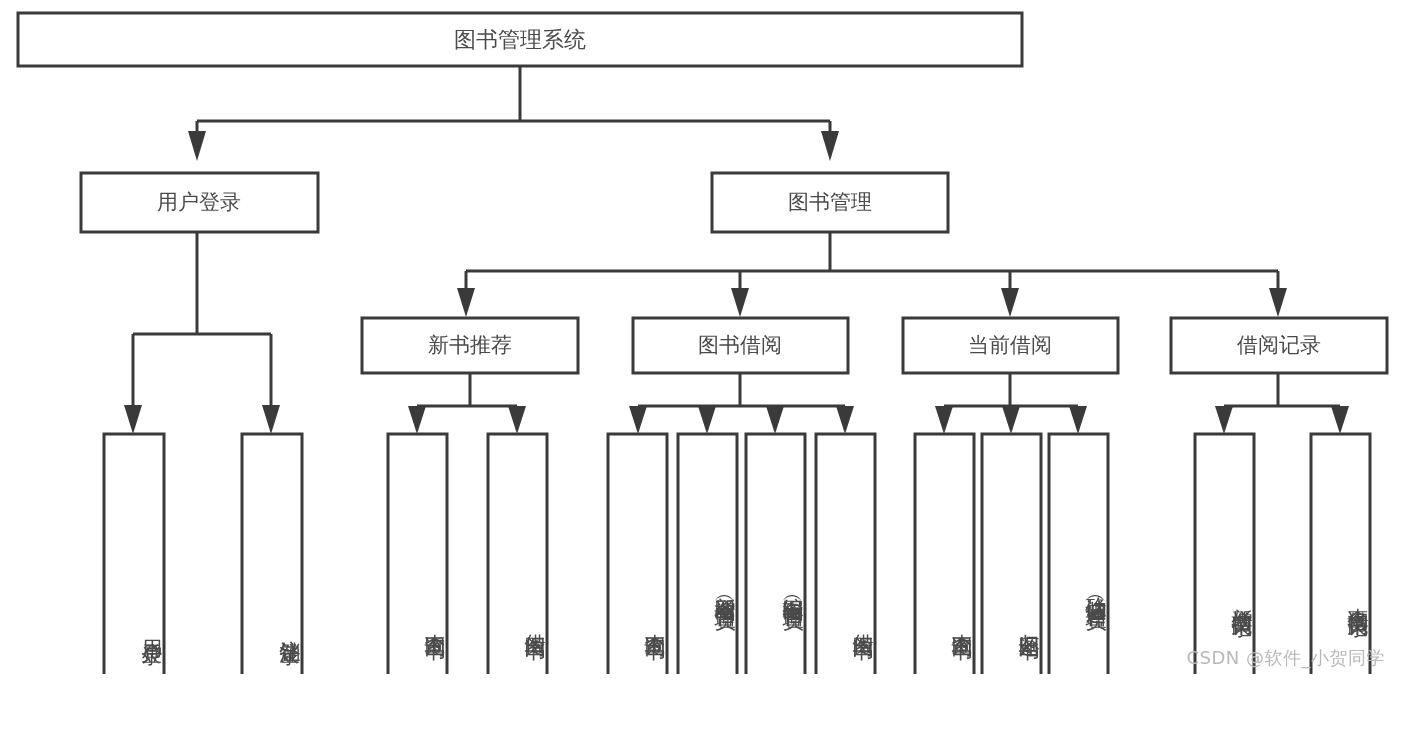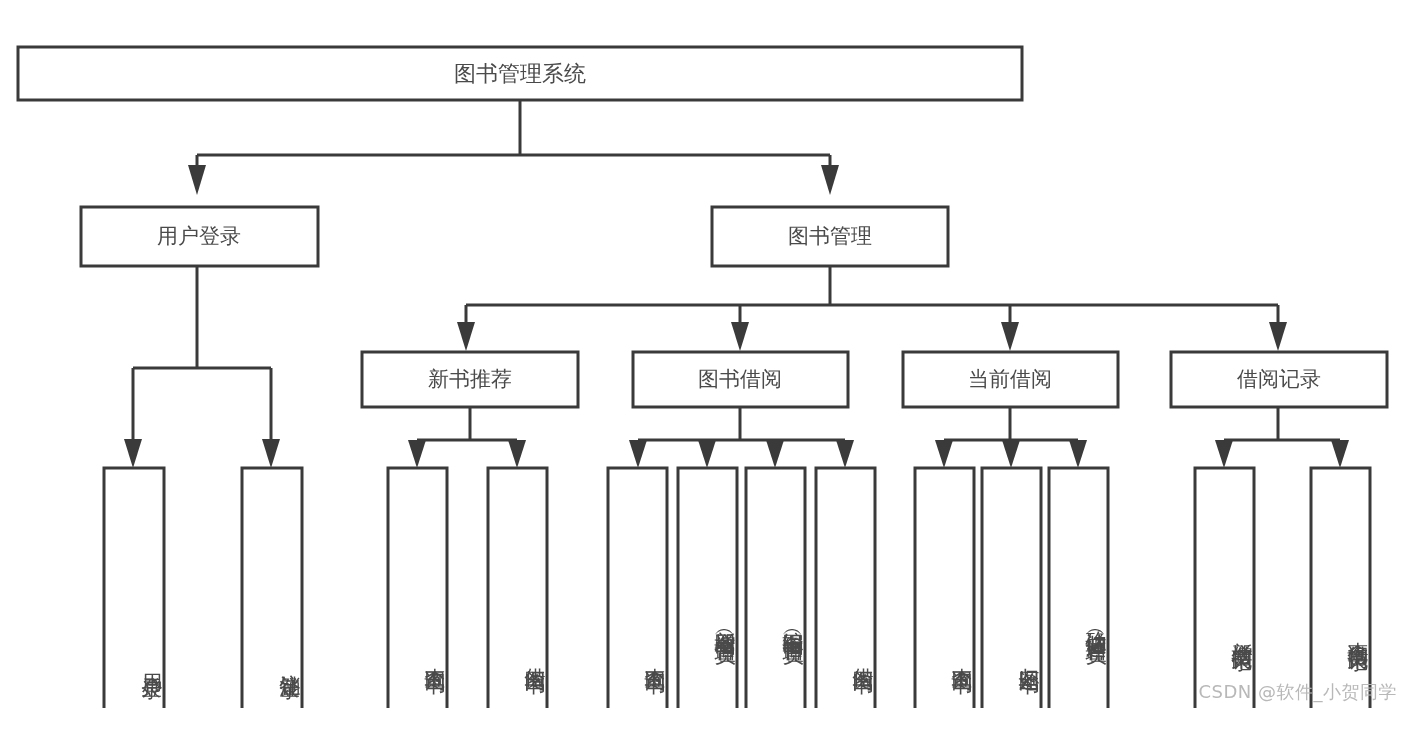--- a/index.html
+++ b/index.html
@@ -10,21 +10,20 @@
   }
   body {
     font-family: "DejaVu Sans", "Liberation Sans", sans-serif;
   }
   #diagram-root {
     position: relative;
     width: 1405px;
     height: 674px;
     background: #ffffff;
     overflow: hidden;
-    margin-top: 34px;
   }
   svg.flow-canvas {
     position: absolute;
     left: 0;
     top: 0;
     width: 1405px;
     height: 747px;
     display: block;
   }
   .node-box {
@@ -67,21 +66,21 @@
     font-size: 21px;
     line-height: 1.18;
     letter-spacing: 2px;
     color: #4a4a4a;
     white-space: nowrap;
     pointer-events: none;
     user-select: none;
   }
   .watermark {
     position: absolute;
-    right: 8px;
+    right: 20px;
     bottom: 4px;
     font-family: "DejaVu Sans", "Liberation Sans", sans-serif;
     font-size: 18px;
     color: #b8b8b8;
     letter-spacing: 0.5px;
     user-select: none;
   }
 </style>
 </head>
 <body>

